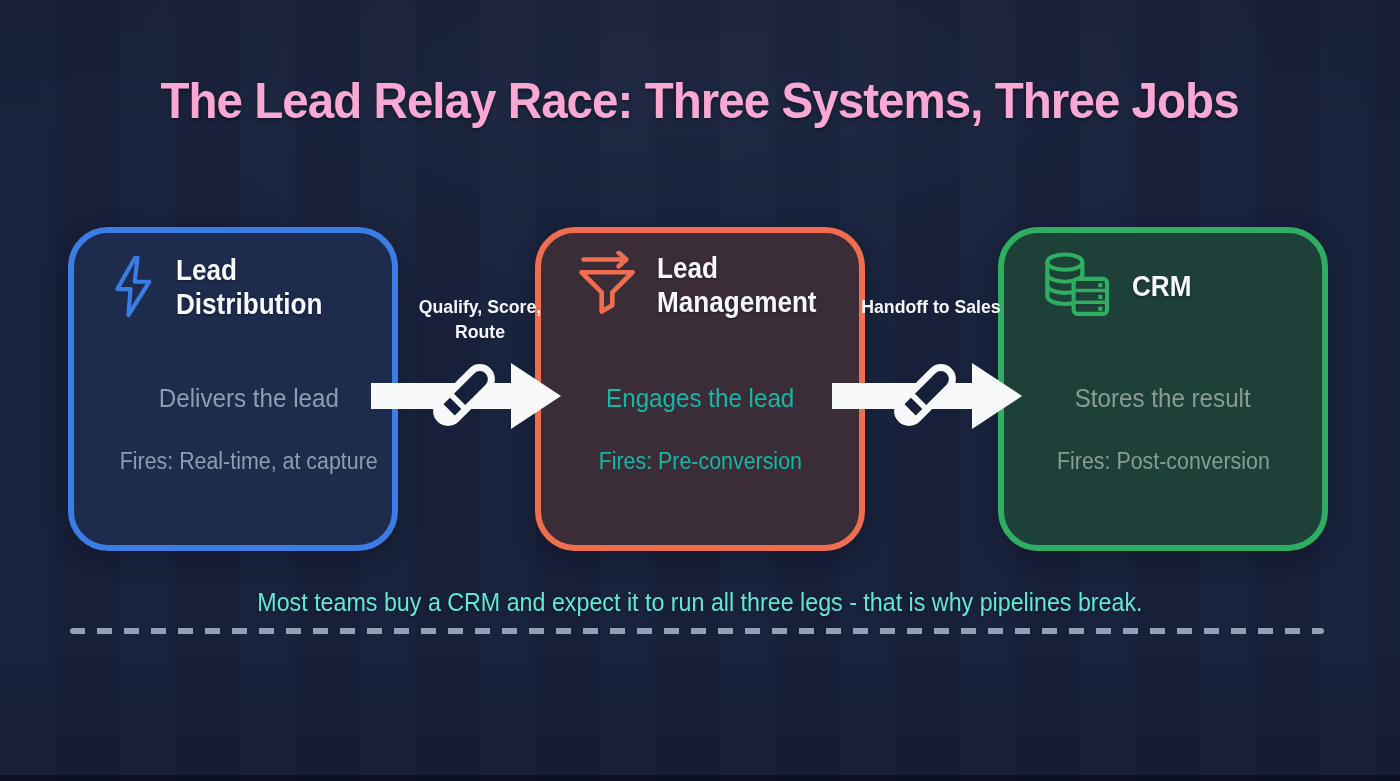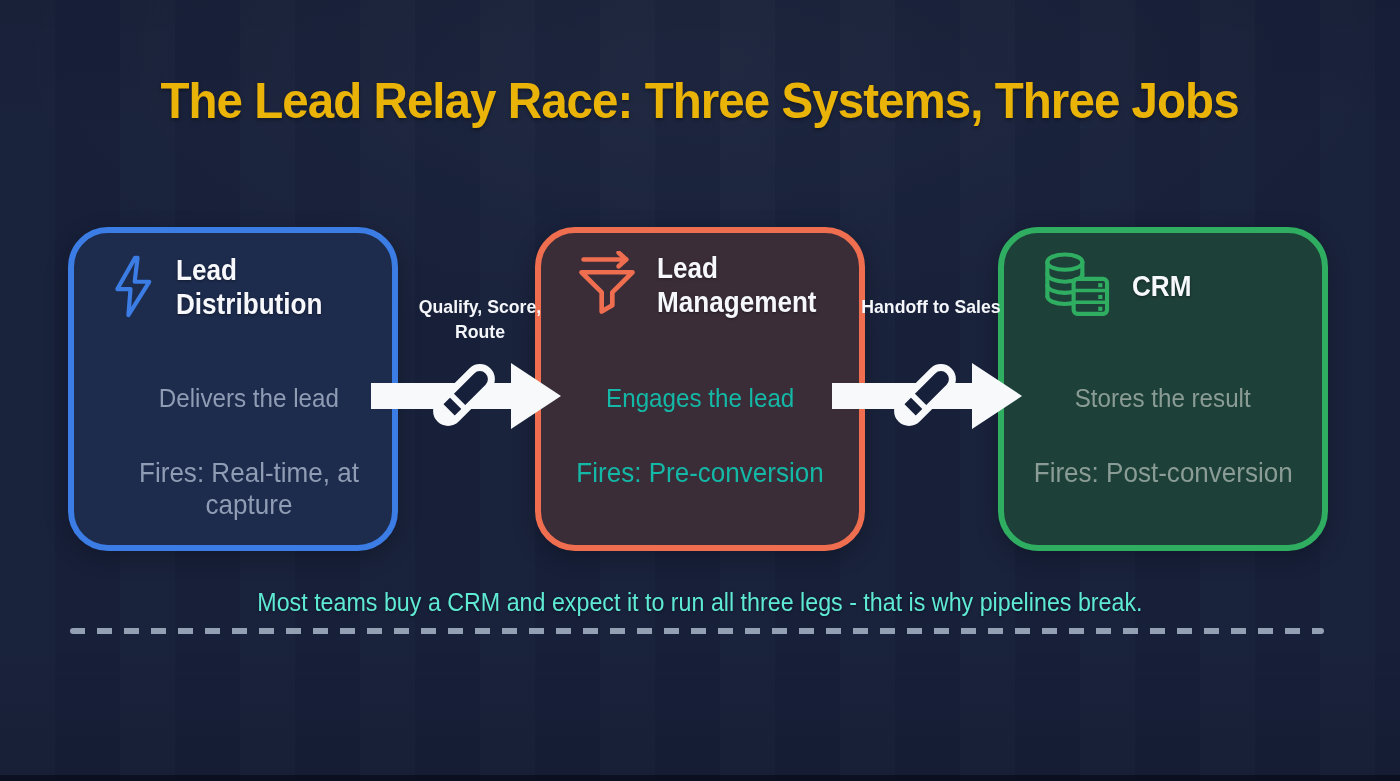--- a/index.html
+++ b/index.html
@@ -20,21 +20,21 @@
       linear-gradient(180deg, rgba(0,0,0,0.06), rgba(0,0,0,0) 18%, rgba(0,0,0,0) 82%, rgba(0,0,0,0.10));
   }
   .bottom-strip {
     position:absolute; left:0; right:0; bottom:0; height:6px; z-index:2;
     background:rgba(4,9,20,0.6);
   }
 
   .page-title {
     position:absolute; top:72px; left:0; width:100%;
     text-align:center; z-index:3;
-    color:#eab308; font-size:50px; font-weight:700; letter-spacing:-1px;
+    color:#f9a8d4; font-size:50px; font-weight:700; letter-spacing:-1px;
     text-shadow:0 2px 4px rgba(0,0,0,0.35);
   }
   .page-title .squeeze { display:inline-block; transform:scaleX(0.95); transform-origin:50% 50%; }
 
   
   .card {
     position:absolute; top:227px; width:330px; height:324px; z-index:2;
     border-radius:40px; border:6px solid #888;
     box-shadow:0 6px 22px rgba(0,0,0,0.25);
   }
@@ -48,21 +48,21 @@
   }
   .card-title {
     color:#f6f8fb; font-size:29px; font-weight:700; line-height:34px;
     width:205px; transform:scaleX(0.9); transform-origin:0 50%;
     text-shadow:0 1px 3px rgba(0,0,0,0.4);
   }
   .card-sub, .card-fires {
     position:absolute; left:0; right:0; text-align:center;
   }
   .card-sub   { top:150px; font-size:26px; }
-  .card-fires { top:224px; font-size:28px; }
+  .card-fires { top:215px; font-size:23px; }
   .card-sub .squeeze, .card-fires .squeeze, .footnote .squeeze, .connector-label .squeeze {
     display:inline-block; transform:scaleX(0.93); transform-origin:50% 50%;
   }
   .card-distribution .card-sub, .card-distribution .card-fires { color:#8f9cb4;margin-left:32px; }
   .card-management   .card-sub, .card-management   .card-fires { color:#14b8a6; }
   .card-crm          .card-sub, .card-crm          .card-fires { color:#8a9c95; }
 
   
   .icon { flex:0 0 auto; display:block; }
   .icon-zap    path { stroke:var(--c-distribution_accent,#3b7de4); }

